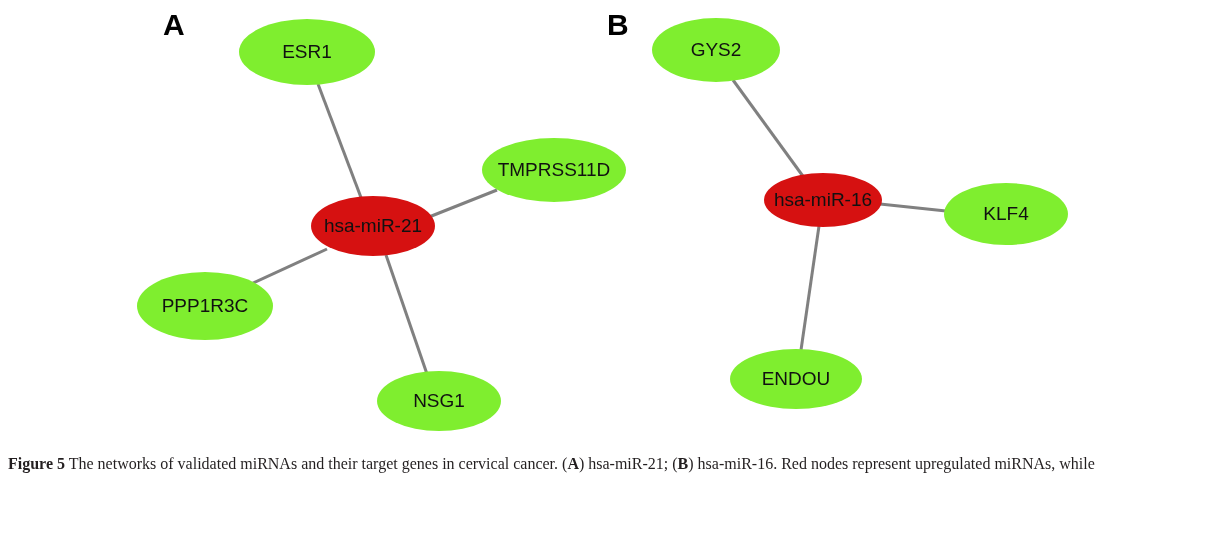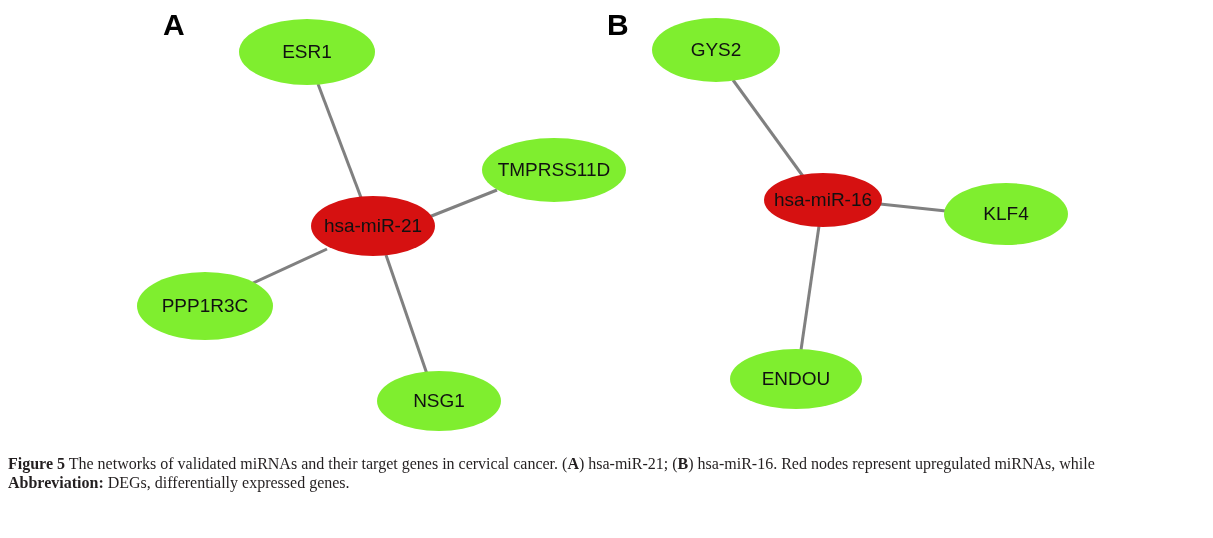--- a/index.html
+++ b/index.html
@@ -127,14 +127,13 @@
             <text x="823" y="201" class="node-label">hsa-miR-16</text>
           </g>
           <text x="607" y="35" class="panel-letter">B</text>
         </g>
       </g>
   </svg>
 </div>
 
 <div id="caption-block">
   <span class="ln"><b>Figure 5</b><span> The networks of validated miRNAs and their target genes in cervical cancer. (</span><b>A</b><span>) hsa-miR-21; (</span><b>B</b><span>) hsa-miR-16. Red nodes represent upregulated miRNAs, while</span></span>
-  <span class="ln"><b>Abbreviation:</b><span> DEGs, differentially expressed genes.</span></span>
 </div>
 
 </body></html>

